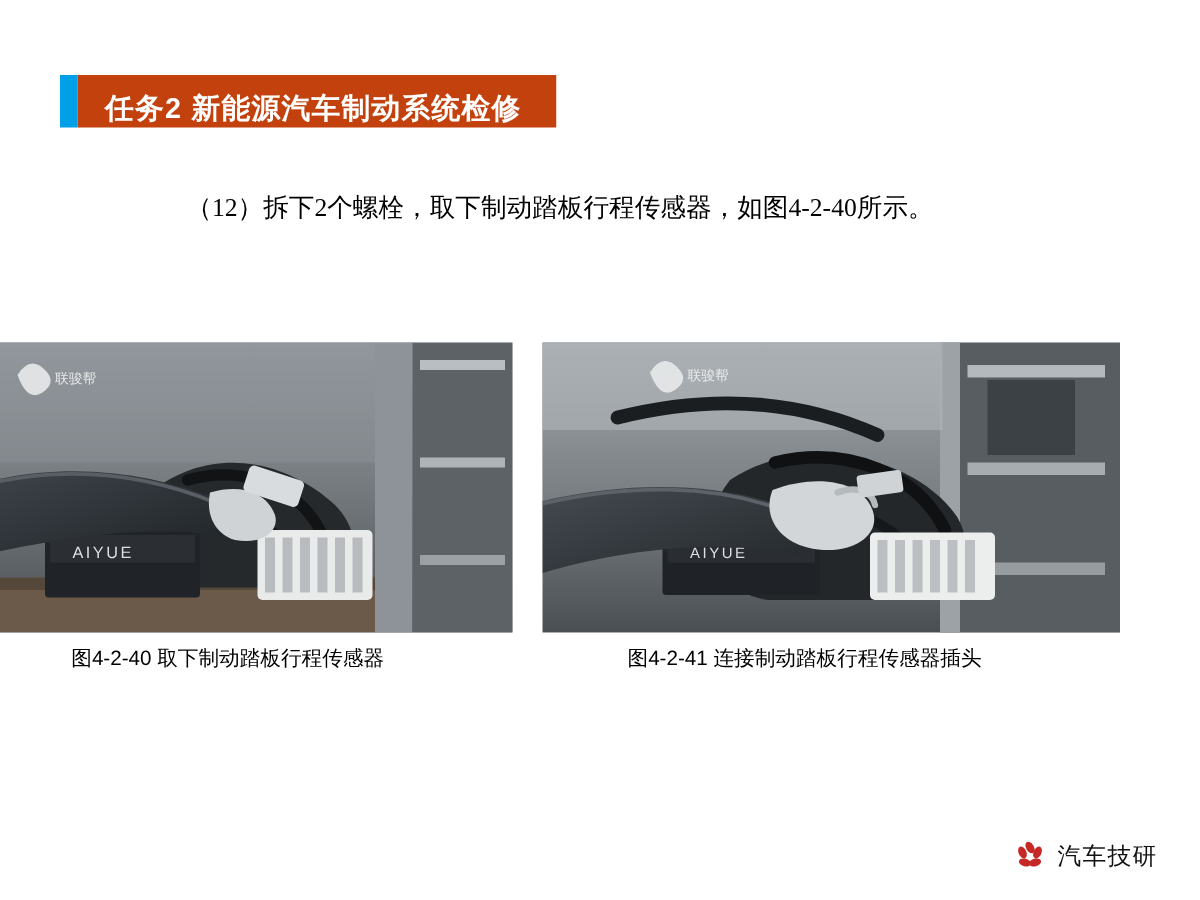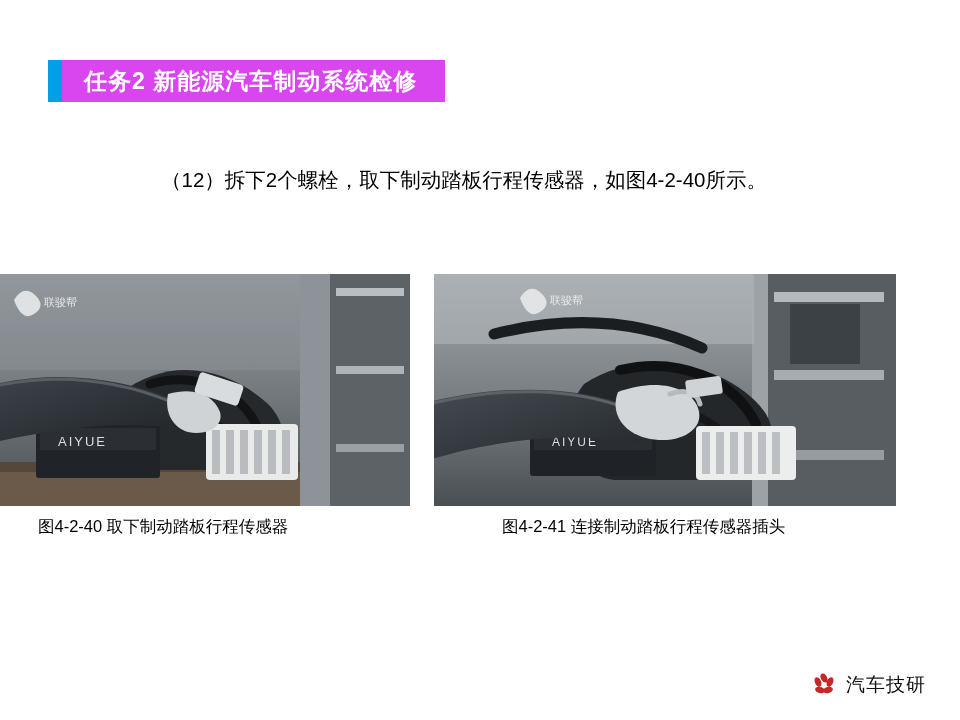--- a/index.html
+++ b/index.html
@@ -22,23 +22,23 @@
     top: 60px;
     height: 42px;
     display: flex;
     align-items: stretch;
   }
   .header-accent {
     width: 14px;
     background: #00a0e9;
   }
   .header-bar {
-    background: #d946ef;
+    background: #c2410c;
     display: flex;
-    align-items: center;
+    align-items: flex-end;
     padding: 0 28px 0 22px;
   }
   .header-title {
     color: #ffffff;
     font-size: 23px;
     font-weight: bold;
     letter-spacing: 1px;
     white-space: nowrap;
   }
 
@@ -46,22 +46,23 @@
   .body-text {
     position: absolute;
     left: 108px;
     top: 152px;
     width: 790px;
     font-size: 20.5px;
     color: #000000;
     line-height: 1.52;
   }
   .para {
-    margin: 12px;
+    margin: 0;
     text-align: justify;
+    font-family: Liberation Serif, serif;
   }
   .para.indent {
     text-indent: 2em;
   }
 
   
   .figure-left {
     position: absolute;
     left: 0;
     top: 274px;
@@ -80,21 +81,21 @@
   }
   .photo-left { height: 232px; }
   .photo-right { height: 232px; }
 
   .caption {
     font-size: 16.5px;
     color: #000000;
     margin-top: 10px;
     white-space: nowrap;
   }
-  .caption-left { padding-left: 38px; }
+  .caption-left { padding-left: 38px; margin-left: 19px; }
   .caption-right { padding-left: 68px; }
 
   
   .footer-logo {
     position: absolute;
     right: 34px;
     bottom: 22px;
     display: flex;
     align-items: flex-start;
     gap: 9px;

